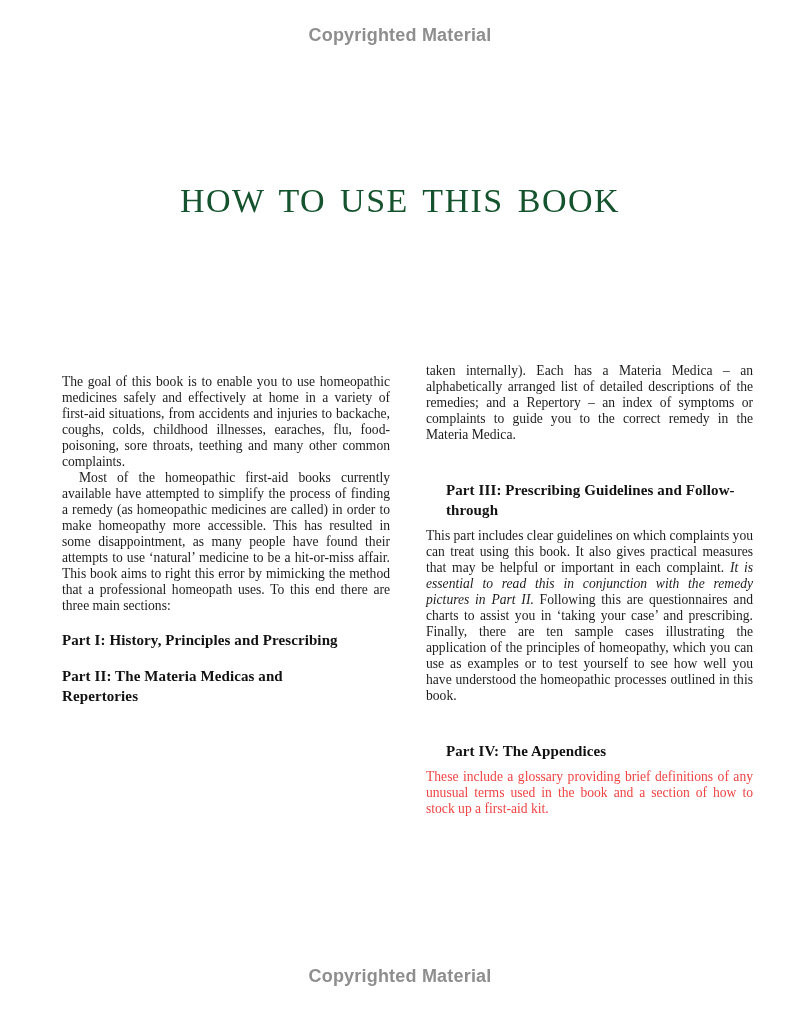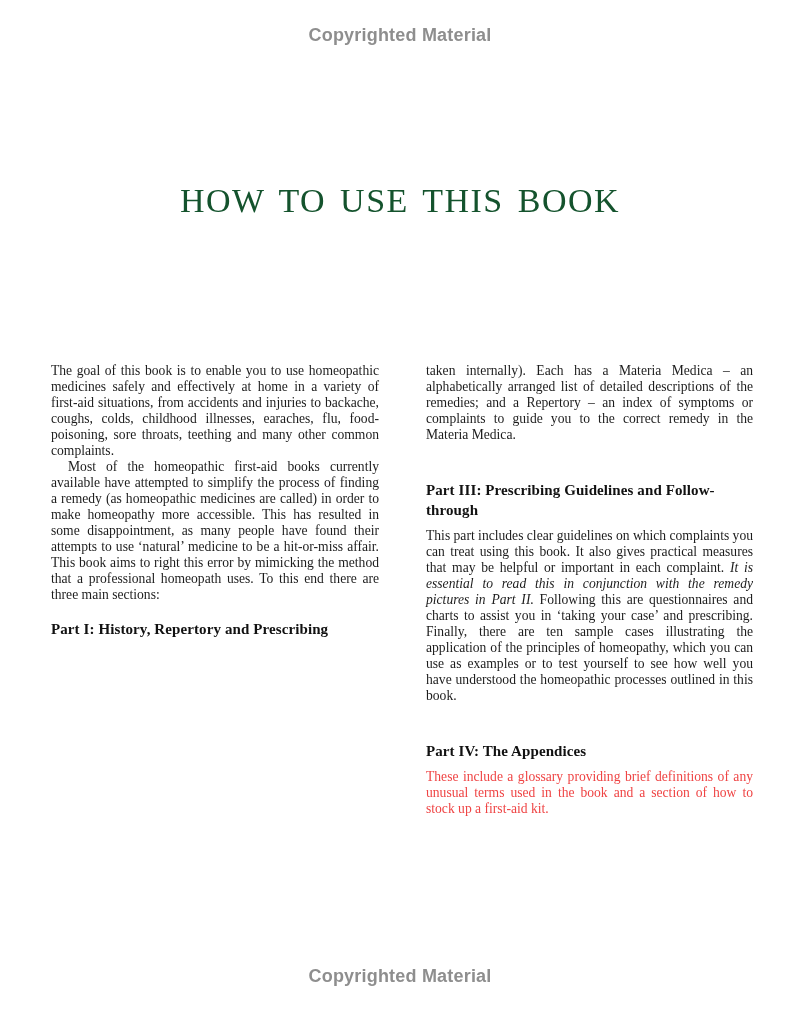--- a/index.html
+++ b/index.html
@@ -39,49 +39,50 @@
     color: #14532d;
   }
   .col {
     position: absolute;
     top: 363px;
     font-size: 13.6px;
     line-height: 16px;
     text-align: justify;
     color: #1c1c1c;
   }
-  .col-left  { left: 51px;  width: 328px; }
+  .col-left  { left: 62px;  width: 328px; margin-top: 11px; }
   .col-right { left: 426px; width: 327px; }
   .col p { margin: 0; }
   .col p.indent { text-indent: 17px; }
   .col h2 {
     font-size: 15px;
     line-height: 20px;
     font-weight: bold;
     letter-spacing: 0.1px;
     text-align: left;
     color: #111111;
     margin: 16px 0 8px 0;
   }
   .col h2.two-line { max-width: 292px; }
-  .col-right h2 { margin-top: 37px; }
+  .col-right h2 { margin-top: 37px; margin-left: 20px; }
   .italic { font-style: italic; }
   .part4-body { color: #ef4444; }
 </style>
 </head>
 <body>
 
 <div class="watermark top">Copyrighted Material</div>
 
 <h1 class="page-title">HOW TO USE THIS BOOK</h1>
 
 <div class="col col-left">
   <p>The goal of this book is to enable you to use homeopathic medicines safely and effectively at home in a variety of first-aid situations, from accidents and injuries to backache, coughs, colds, childhood illnesses, earaches, flu, food-poisoning, sore throats, teething and many other common complaints.</p>
   <p class="indent">Most of the homeopathic first-aid books currently available have attempted to simplify the process of finding a remedy (as homeopathic medicines are called) in order to make homeopathy more accessible. This has resulted in some disappointment, as many people have found their attempts to use ‘natural’ medicine to be a hit-or-miss affair. This book aims to right this error by mimicking the method that a professional homeopath uses. To this end there are three main sections:</p>
-  <h2>Part I: History, Repertory and Prescribing</h2>
+  <h2>Part I: History, Principles and Prescribing</h2>
+  <h2 class="two-line">Part II: The Materia Medicas and Repertories</h2>
 </div>
 
 <div class="col col-right">
   <p>taken internally). Each has a Materia Medica – an alphabetically arranged list of detailed descriptions of the remedies; and a Repertory – an index of symptoms or complaints to guide you to the correct remedy in the Materia Medica.</p>
   <h2 class="two-line">Part III: Prescribing Guidelines and Follow-through</h2>
   <p><span>This part includes clear guidelines on which complaints you can treat using this book. It also gives practical measures that may be helpful or important in each complaint. </span><span class="italic">It is essential to read this in conjunction with the remedy pictures in Part II.</span><span> Following this are questionnaires and charts to assist you in ‘taking your case’ and prescribing. Finally, there are ten sample cases illustrating the application of the principles of homeopathy, which you can use as examples or to test yourself to see how well you have understood the homeopathic processes outlined in this book.</span></p>
   <h2>Part IV: The Appendices</h2>
   <p class="part4-body">These include a glossary providing brief definitions of any unusual terms used in the book and a section of how to stock up a first-aid kit.</p>
 </div>
 

